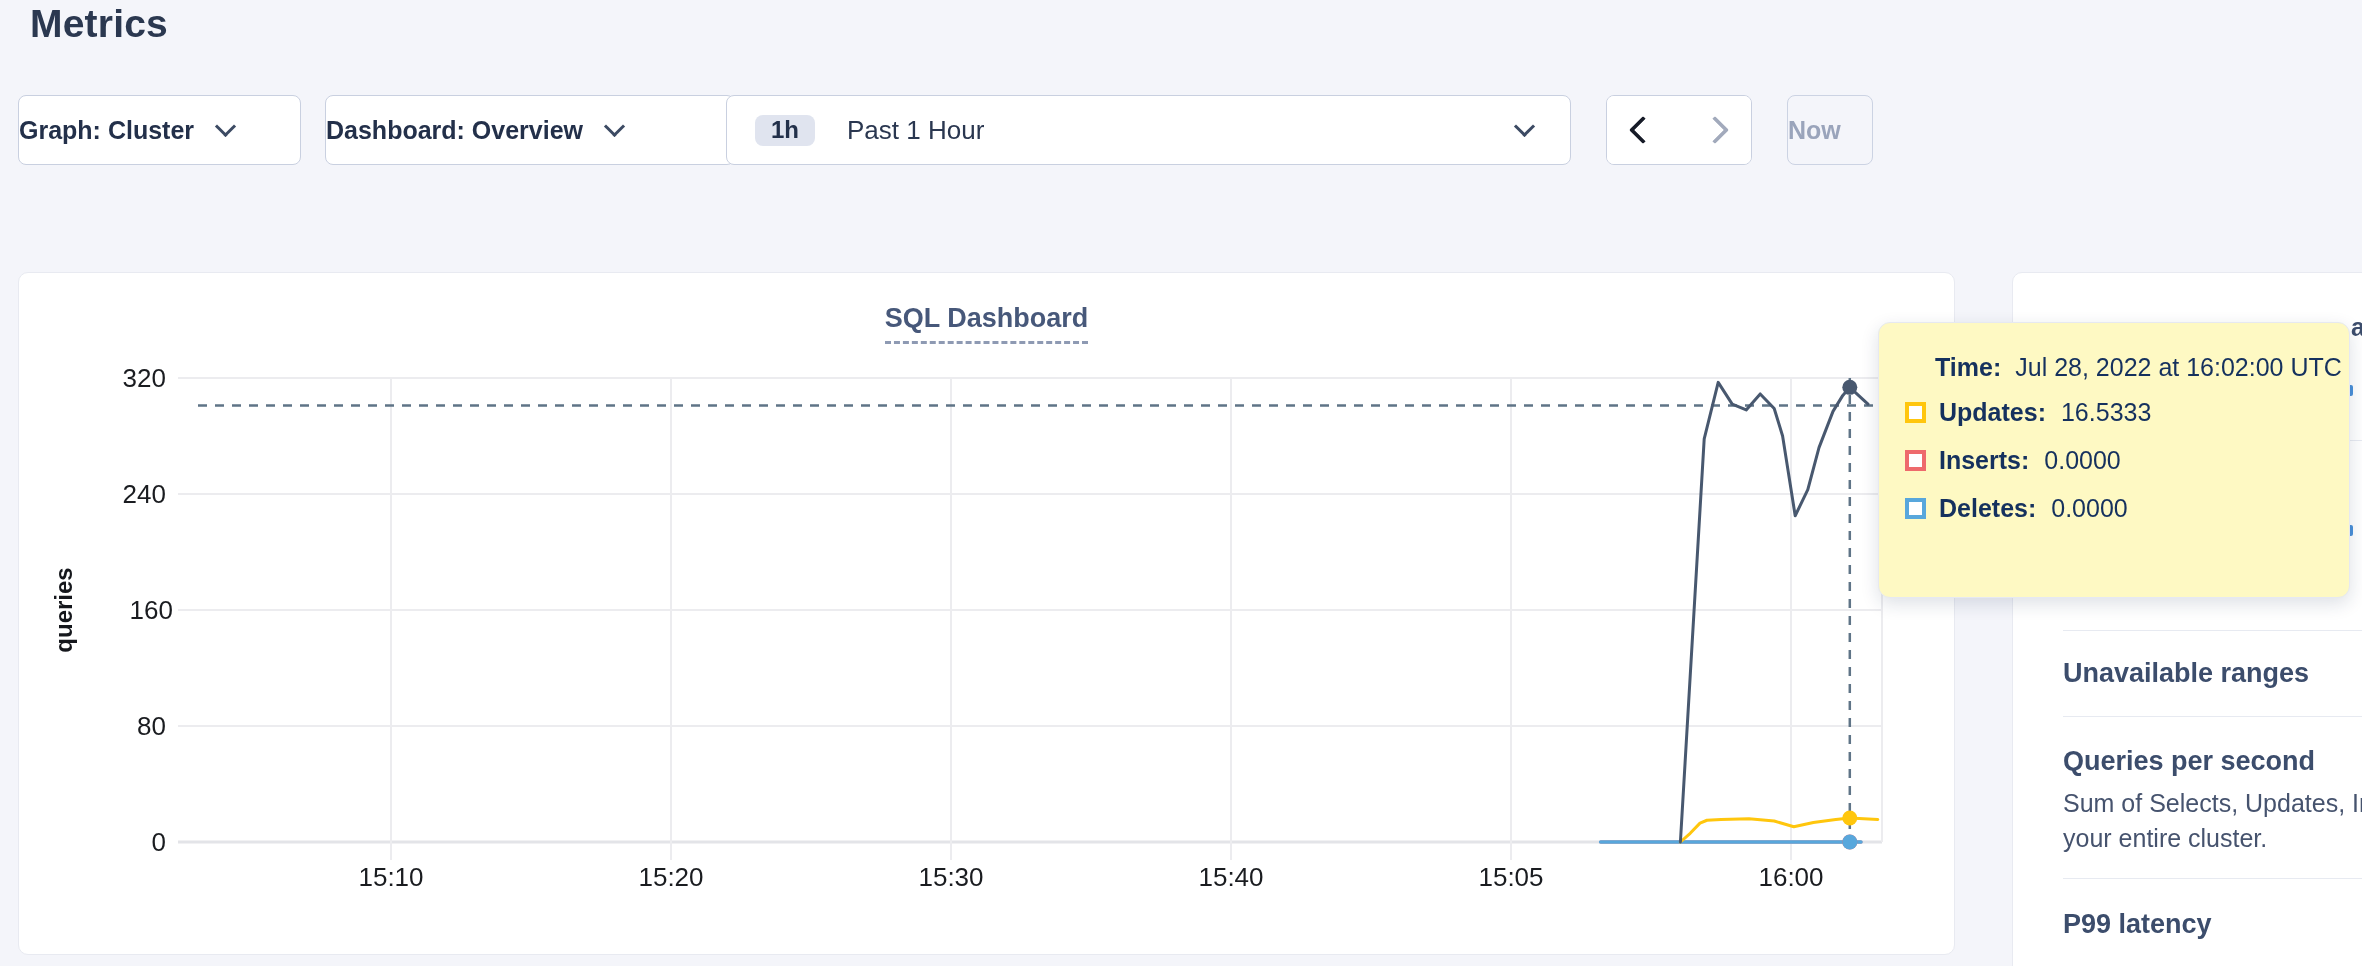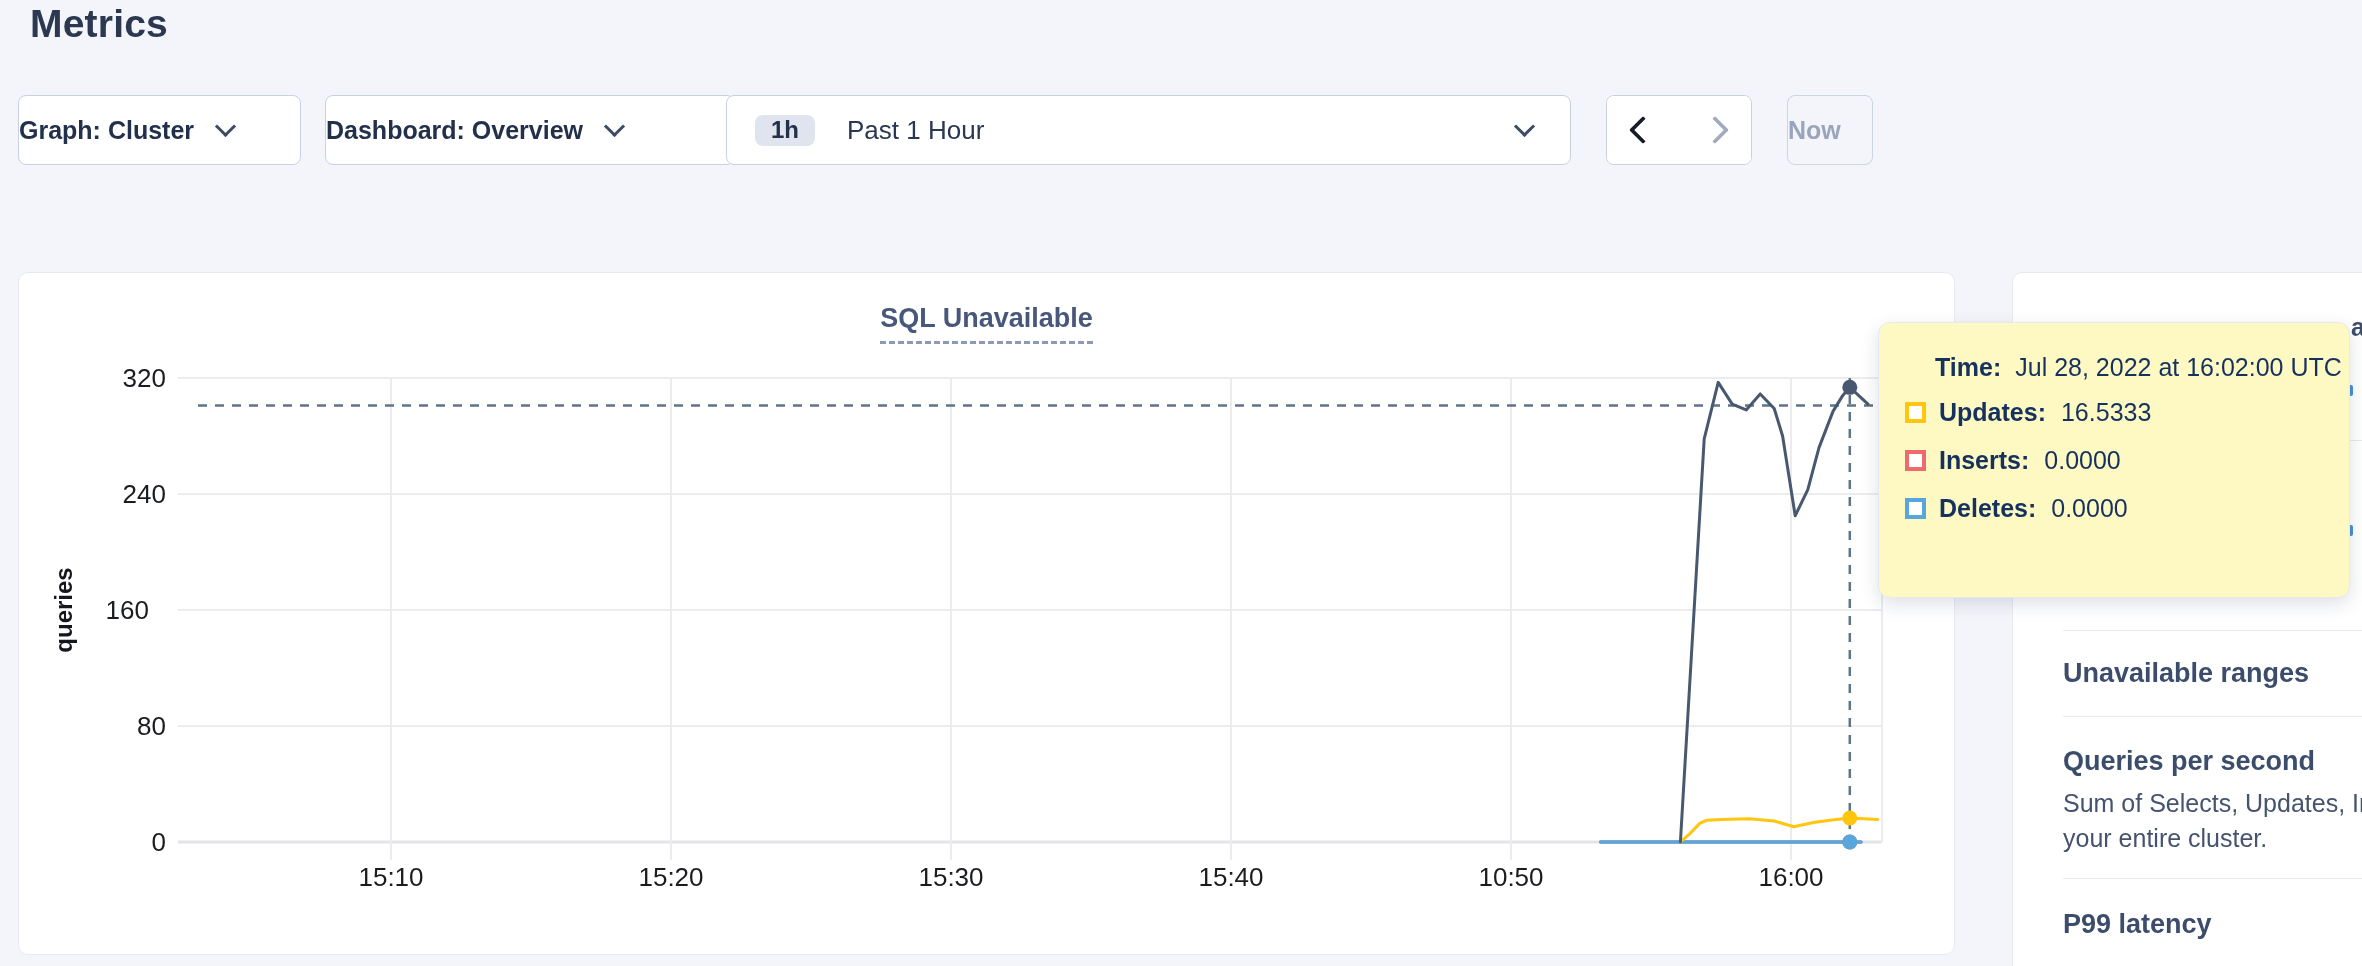--- a/index.html
+++ b/index.html
@@ -87,35 +87,35 @@
       <span class="chevL"></span>
     </div>
   <div class="half" id="arrow-next">
       <span class="chevR"></span>
     </div>
 </div>
 <div class="btn" id="now-btn">Now</div>
 
 <div class="card" id="chart-card">
   <div id="chart-title-wrap">
-    <span id="chart-title">SQL Unavailable</span>
+    <span id="chart-title">SQL Dashboard</span>
   </div>
 </div>
 <div class="abs" id="ylabel">queries</div>
 <div id="tick-layer">
     <div class="ytick" style="left: 46px; top: 378px;">320</div>
     <div class="ytick" style="left: 46px; top: 494px;">240</div>
-    <div class="ytick" style="left: 29px; top: 610px;">160</div>
+    <div class="ytick" style="left: 53px; top: 610px;">160</div>
     <div class="ytick" style="left: 46px; top: 726px;">80</div>
     <div class="ytick" style="left: 46px; top: 842px;">0</div>
     <div class="xtick" style="left: 391px;">15:10</div>
     <div class="xtick" style="left: 671px;">15:20</div>
     <div class="xtick" style="left: 951px;">15:30</div>
     <div class="xtick" style="left: 1231px;">15:40</div>
-    <div class="xtick" style="left: 1511px;">10:50</div>
+    <div class="xtick" style="left: 1511px;">15:05</div>
     <div class="xtick" style="left: 1791px;">16:00</div>
   </div>
 
 <svg id="chart-svg" width="2362" height="966">
     <line x1="178" y1="378" x2="1882" y2="378" stroke="#ececef" stroke-width="2"></line>
     <line x1="178" y1="494" x2="1882" y2="494" stroke="#ececef" stroke-width="2"></line>
     <line x1="178" y1="610" x2="1882" y2="610" stroke="#ececef" stroke-width="2"></line>
     <line x1="178" y1="726" x2="1882" y2="726" stroke="#ececef" stroke-width="2"></line>
     <line x1="178" y1="842" x2="1882" y2="842" stroke="#e3e4e8" stroke-width="3"></line>
     <line x1="391" y1="378" x2="391" y2="860" stroke="#ececef" stroke-width="2"></line>

